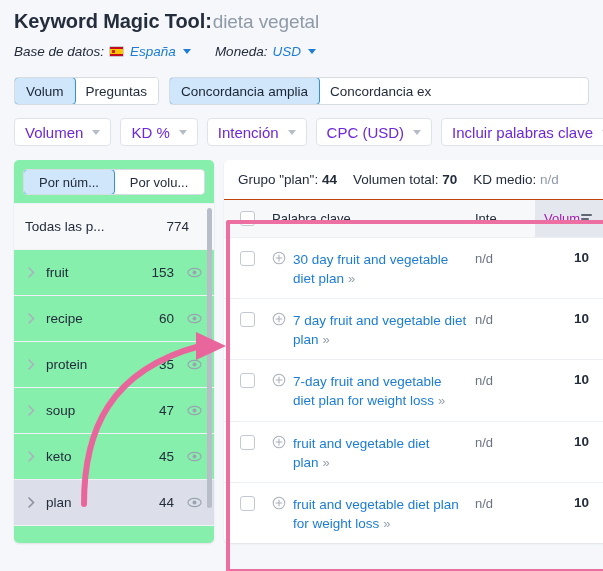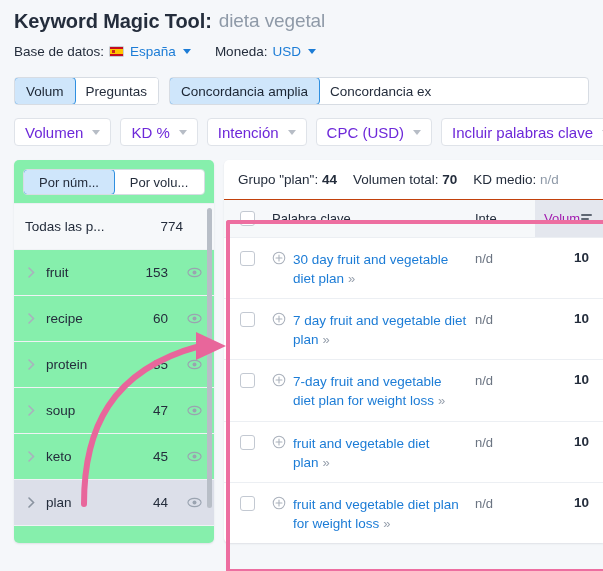--- a/index.html
+++ b/index.html
@@ -10,30 +10,30 @@
     font-family:"Liberation Sans", sans-serif;
     color:#242d3c;
     overflow:hidden;
     position:relative;
   }
 
   
   .header { padding:10px 14px 0 14px; }
   .title-row {
     font-size:20px; font-weight:bold; letter-spacing:-0.1px;
-    display:flex; align-items:flex-start; gap:7px; white-space:nowrap;
+    display:flex; align-items:center; gap:1px; white-space:nowrap;
   }
   .title-main { color:#242d3c; }
   .title-kw { color:#8f9aa8; font-weight:normal; font-size:19px; }
 
   .meta-row {
     margin-top:11px; font-size:13.5px; color:#242d3c;
     display:flex; align-items:center; gap:24px; white-space:nowrap;
   }
-  .meta-item { display:flex; align-items:center; gap:5px; }
+  .meta-item { display:flex; align-items:center; gap:5px;font-style:italic; }
   .meta-label { color:#242d3c; }
   .meta-value { color:#1c7cd6; }
   .flag {
     width:15px; height:11px; border-radius:1px; overflow:hidden;
     display:inline-block; position:relative; border:1px solid #c8cdd4;
     margin-right:1px;
   }
   .flag .b1 { position:absolute; left:0; top:0; width:100%; height:27%; background:#c60b1e; }
   .flag .b2 { position:absolute; left:0; top:27%; width:100%; height:46%; background:#ffc400; }
   .flag .b3 { position:absolute; left:0; top:73%; width:100%; height:27%; background:#c60b1e; }
@@ -113,21 +113,21 @@
   }
   .side-row.all { background:#f6f8fa; }
   .side-row.selected { background:#dcdfe9; }
   .row-chev {
     width:13px; color:#a9b1bd; font-size:13px; flex:none; margin-right:8px;
     display:flex; align-items:center; justify-content:center;
   }
   .row-chev svg { display:block; }
   .row-label { flex:1; color:#242d3c; overflow:hidden; text-overflow:ellipsis; white-space:nowrap; }
   .side-row.all .row-label { margin-left:0; }
-  .row-count { color:#242d3c; font-size:13.5px; margin-right:19px; }
+  .row-count { color:#242d3c; font-size:13.5px; margin-right:13px; }
   .row-eye { width:15px; height:15px; flex:none; }
   .side-scrollbar {
     position:absolute; right:2px; top:4px; width:5px; height:300px;
     background:#b8bec7; border-radius:3px;
   }
 
   
   .rightpanel {
     flex:1; background:#fff; border-radius:5px 0 0 5px;
     box-shadow:0 1px 2px rgba(30,40,60,.10);

